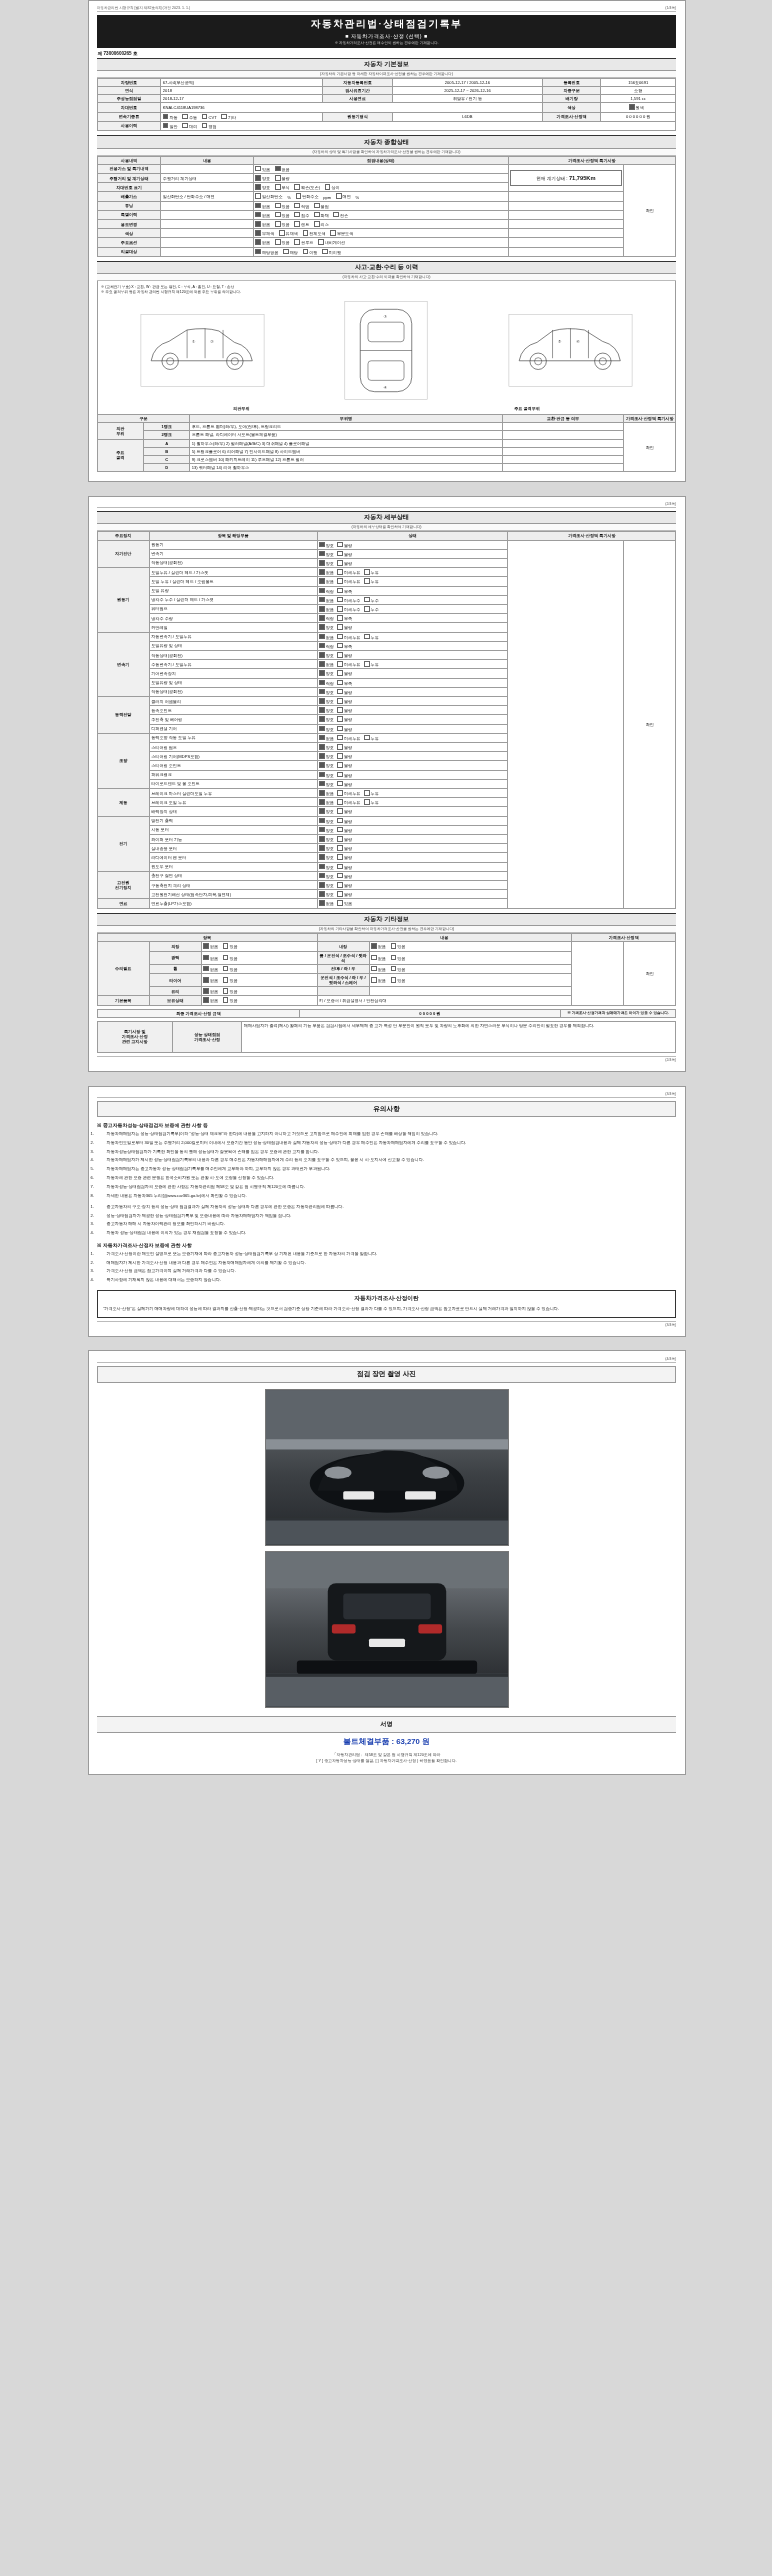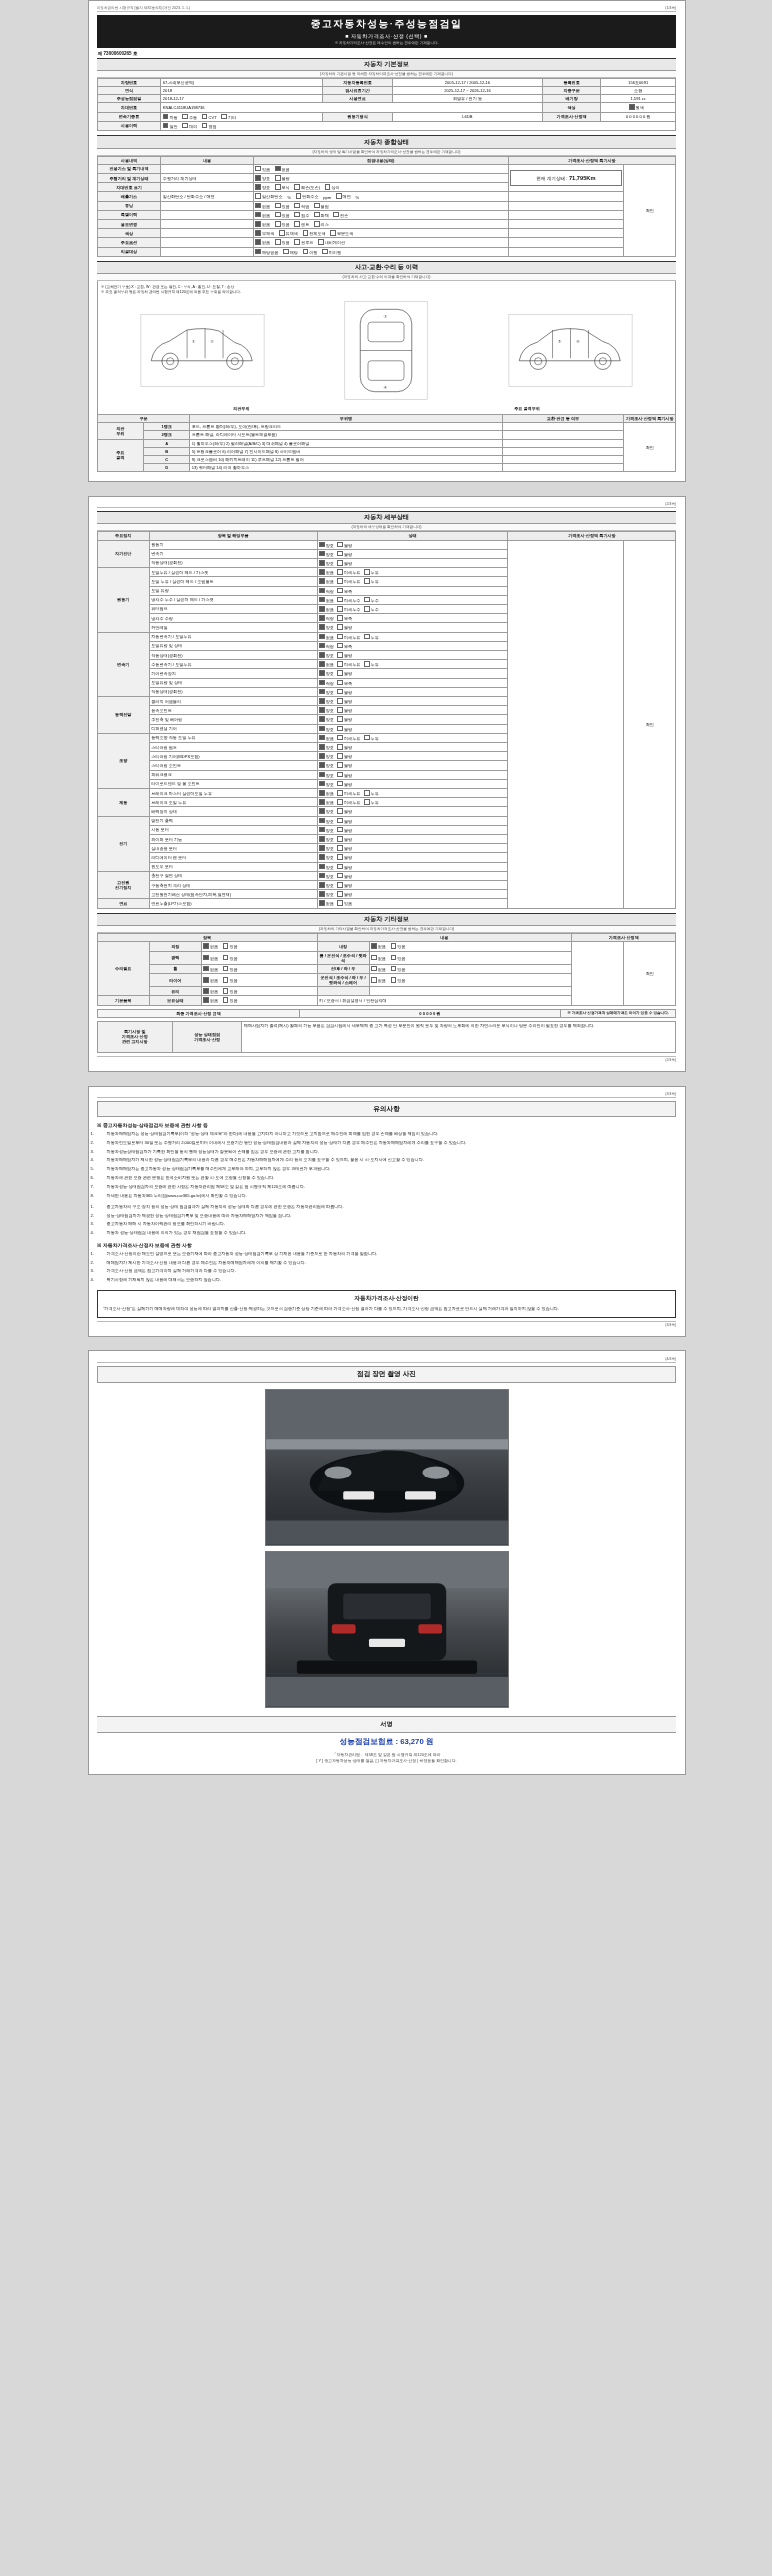--- a/index.html
+++ b/index.html
@@ -130,21 +130,21 @@
 </head>
 <body>
 
 <div class="page">
   <div class="page-top-note">
     <span>자동차관리법 시행규칙 [별지 제82호의3] (개정 2023. 1. 1.)</span>
     <span>(1/4쪽)</span>
   </div>
 
   <div class="banner">
-    <div class="t1">중고자동차성능·주성능점검일</div>
+    <div class="t1">자동차관리법·상태점검기록부</div>
     <div class="t2">■ 자동차가격조사·산정 (선택) ■</div>
     <div class="t3">※ 자동차가격조사·산정은 매수인이 원하는 경우에만 기재합니다.</div>
   </div>
 
   <div class="docno">
     <span>제</span>
     <span>73000600265</span>
     <span>호</span>
   </div>
 
@@ -881,21 +881,21 @@
         <rect x="200" y="168" width="70" height="16" rx="3" fill="#e8e8e8"></rect>
         <rect x="0" y="236" width="470" height="64" fill="#585e64"></rect>
         <rect x="0" y="236" width="470" height="6" fill="#2e3236"></rect>
         <rect x="60" y="210" width="350" height="26" rx="6" fill="#0e1013"></rect>
       </svg>
     </div>
   </div>
 
   <div class="sign-band">서명</div>
   <div class="price-band">
-    <span>성능점검보험료 :</span>
+    <span>볼트체결부품 :</span>
     <span>63,270 원</span>
   </div>
 
   <div class="bottom-note">
     <div>「자동차관리법」 제58조 및 같은 법 시행규칙 제120조에 따라</div>
     <div>[ Y ] 중고자동차성능·상태를 점검, [ ] 자동차가격조사·산정 ) 하였음을 확인합니다.</div>
   </div>
 </div>
 
 

